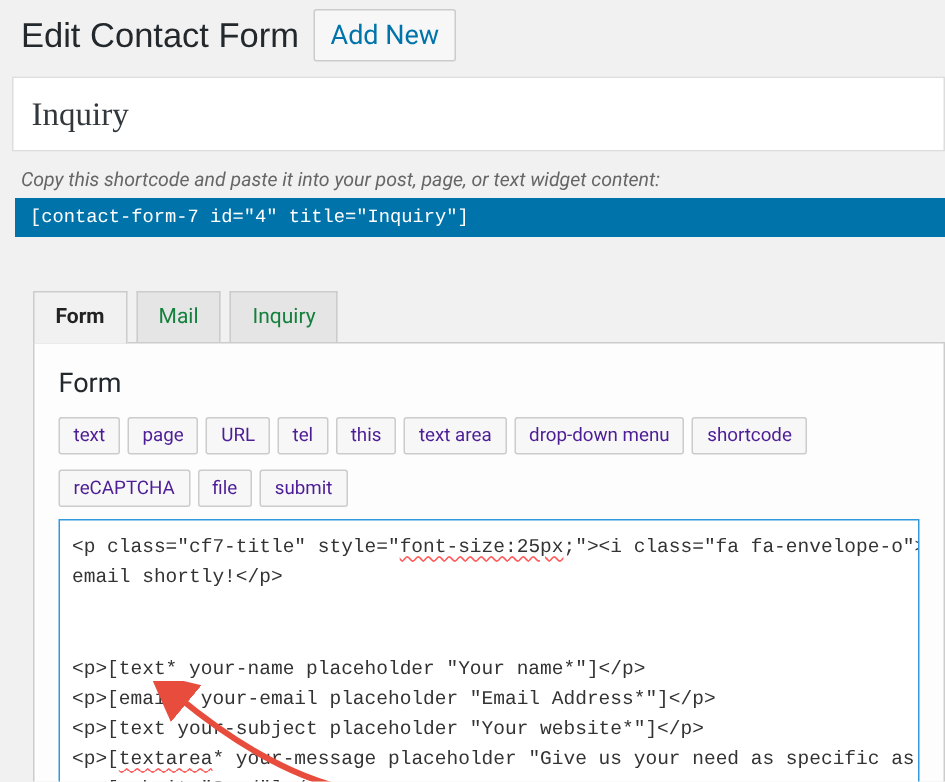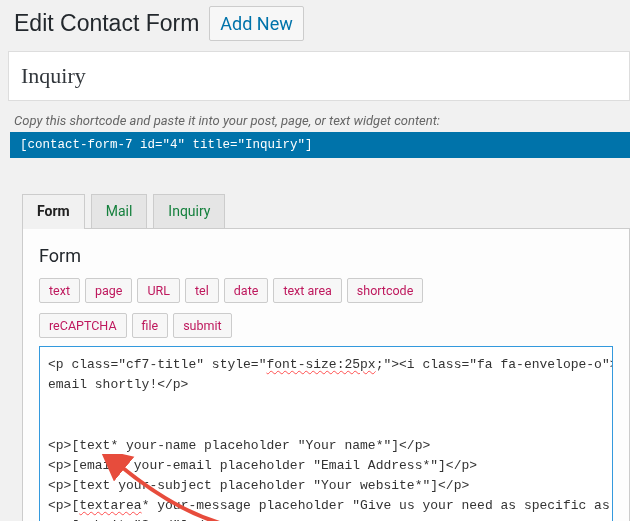--- a/index.html
+++ b/index.html
@@ -104,21 +104,21 @@
 }
 .tag-buttons {
   display: flex;
   flex-wrap: wrap;
   gap: 5px;
   margin-bottom: 8px;
 }
 .tag-btn {
   border: 1px solid #ccc;
   background: #f7f7f7;
-  color: #be185d;
+  color: #4c1d95;
   font-size: 12.5px;
   padding: 4px 9px;
   border-radius: 2px;
   cursor: pointer;
   white-space: nowrap;
 }
 .code-area {
   border: 1px solid #3399dd;
   background: #fff;
   font-family: "Courier New", Consolas, monospace;
@@ -167,22 +167,23 @@
 </div>
 
 <div class="panel">
   <div class="panel-title">Form</div>
 
   <div class="tag-buttons" id="tag-row">
       <span class="tag-btn">text</span>
       <span class="tag-btn">page</span>
       <span class="tag-btn">URL</span>
       <span class="tag-btn">tel</span>
-      <span class="tag-btn">date</span>
+      <span class="tag-btn">this</span>
       <span class="tag-btn">text area</span>
+      <span class="tag-btn">drop-down menu</span>
       <span class="tag-btn">shortcode</span>
       <div style="flex-basis: 100%; height: 0px;"></div>
       <span class="tag-btn">reCAPTCHA</span>
       <span class="tag-btn">file</span>
       <span class="tag-btn">submit</span>
     </div>
 
   <div class="code-area" id="code-area">&lt;p class="cf7-title" style="<span class="wavy">font-size:25px</span>;"&gt;&lt;i class="fa fa-envelope-o"&gt;&lt;/i&gt;
 email shortly!&lt;/p&gt;
 

